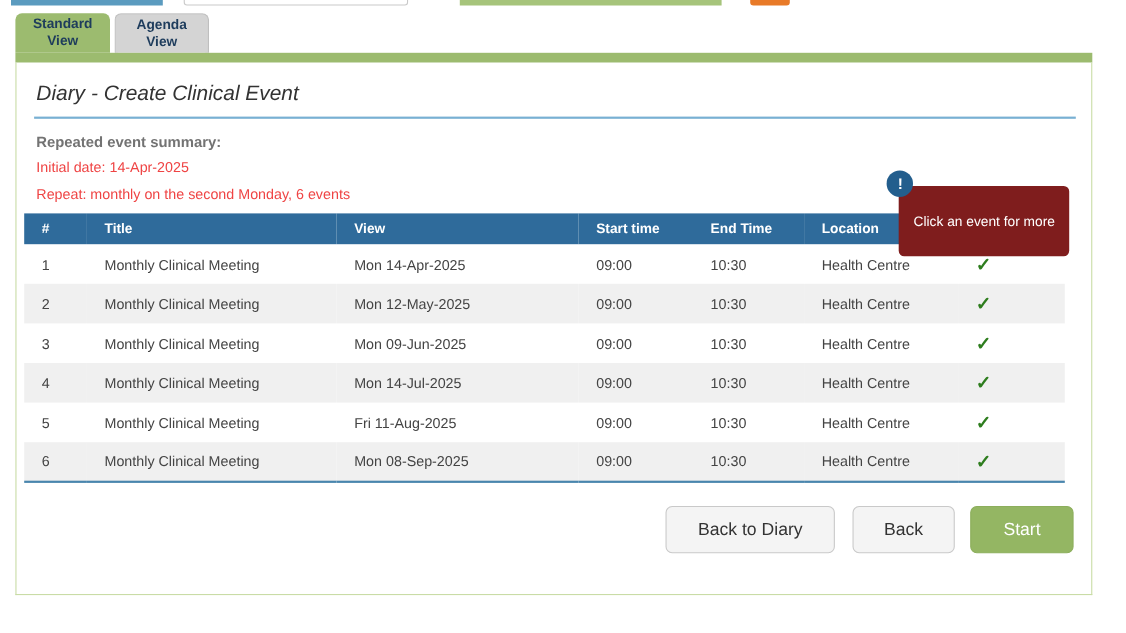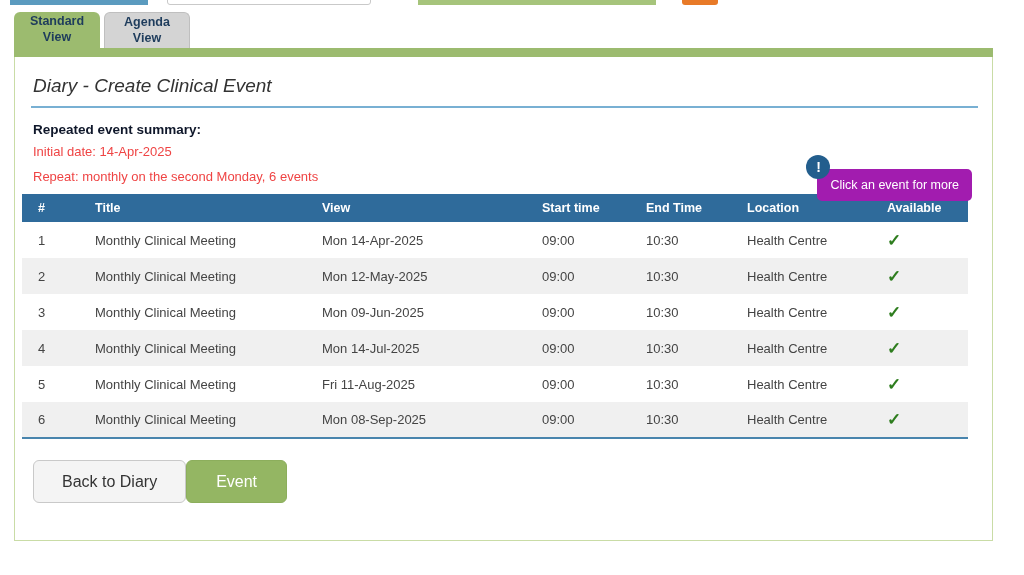--- a/index.html
+++ b/index.html
@@ -34,28 +34,28 @@
     position:absolute; left:14px; top:57px; width:979px; height:484px;
     background:#fff; border:1px solid #c9dca6; border-top:none;
   }
   .content { position:relative; padding:14px 14px 0 16px; }
 
   .page-title {
     font-size:19px; font-weight:normal; color:#333; margin:4px 0 0 0;
     padding:0 0 9px 2px; border-bottom:2px solid #78b0d3;font-style:italic;
   }
 
-  .summary-heading { font-size:13.5px; font-weight:bold; color:#0f172a; margin:14px 0 7px 2px; }
+  .summary-heading { font-size:13.5px; font-weight:bold; color:#737373; margin:14px 0 7px 2px; }
   .summary-line    { font-size:13px; color:#ef4444; margin:0 0 10px 2px; }
 
   
   .tooltip-wrap { position:absolute; right:20px; top:112px; }
   .tooltip-badge {
-    background:#a21caf; color:#fff; font-size:12.5px;
-    border-radius:5px; padding:9px 13px; white-space:nowrap;
+    background:#7f1d1d; color:#fff; font-size:12.5px;
+    border-radius:5px; padding:25px 13px; white-space:nowrap;
   }
   .tooltip-icon {
     position:absolute; left:-11px; top:-14px; width:24px; height:24px; border-radius:50%;
     background:#235e8d; color:#fff; font-weight:bold; font-size:14px;
     display:flex; align-items:center; justify-content:center;
   }
 
   
   table.events {
     width:946px; margin:5px 0 0 -9px;
@@ -69,22 +69,22 @@
   table.events td {
     font-size:13px; color:#444; padding:0 0 0 16px; height:36px;
   }
   table.events tbody tr { cursor:pointer; }
   table.events tbody tr:nth-child(even) { background:#f0f0f0; }
   td.avail { padding-left:26px; }
   .check { color:#2e7d1e; font-size:17px; font-weight:bold; }
 
   
   .footer-bar {
-    display:flex; justify-content:flex-start; align-items:center;
-    margin:21px 0 0 0; padding:0 2px;
+    display:flex; justify-content:flex-end; align-items:center;
+    margin:21px 0 0 0; padding:0 2px;gap:16px;
   }
   .btn-group { display:flex; gap:14px; }
   .btn {
     font-family:"Liberation Sans", sans-serif;
     font-size:16px; height:43px; border-radius:6px; cursor:pointer;
   }
   .btn-gray { background:#f4f4f4; border:1px solid #c9c9c9; color:#333; padding:0 28px; }
   .btn-save { background:#94b663; border:1px solid #8cae5c; color:#fff; padding:0 29px; }
 </style>
 </head>
@@ -196,19 +196,20 @@
             <td>10:30</td>
             <td>Health Centre</td>
             <td class="avail"><span class="check">✓</span></td>
           </tr>
         </tbody>
       </table>
 
       <div class="footer-bar">
         <button class="btn btn-gray">Back to Diary</button>
         <div class="btn-group">
-          <button class="btn btn-save">Event</button>
+          <button class="btn btn-gray">Back</button>
+          <button class="btn btn-save">Start</button>
         </div>
       </div>
 
     </div>
   </div>
 </div>
 
 </body></html>

